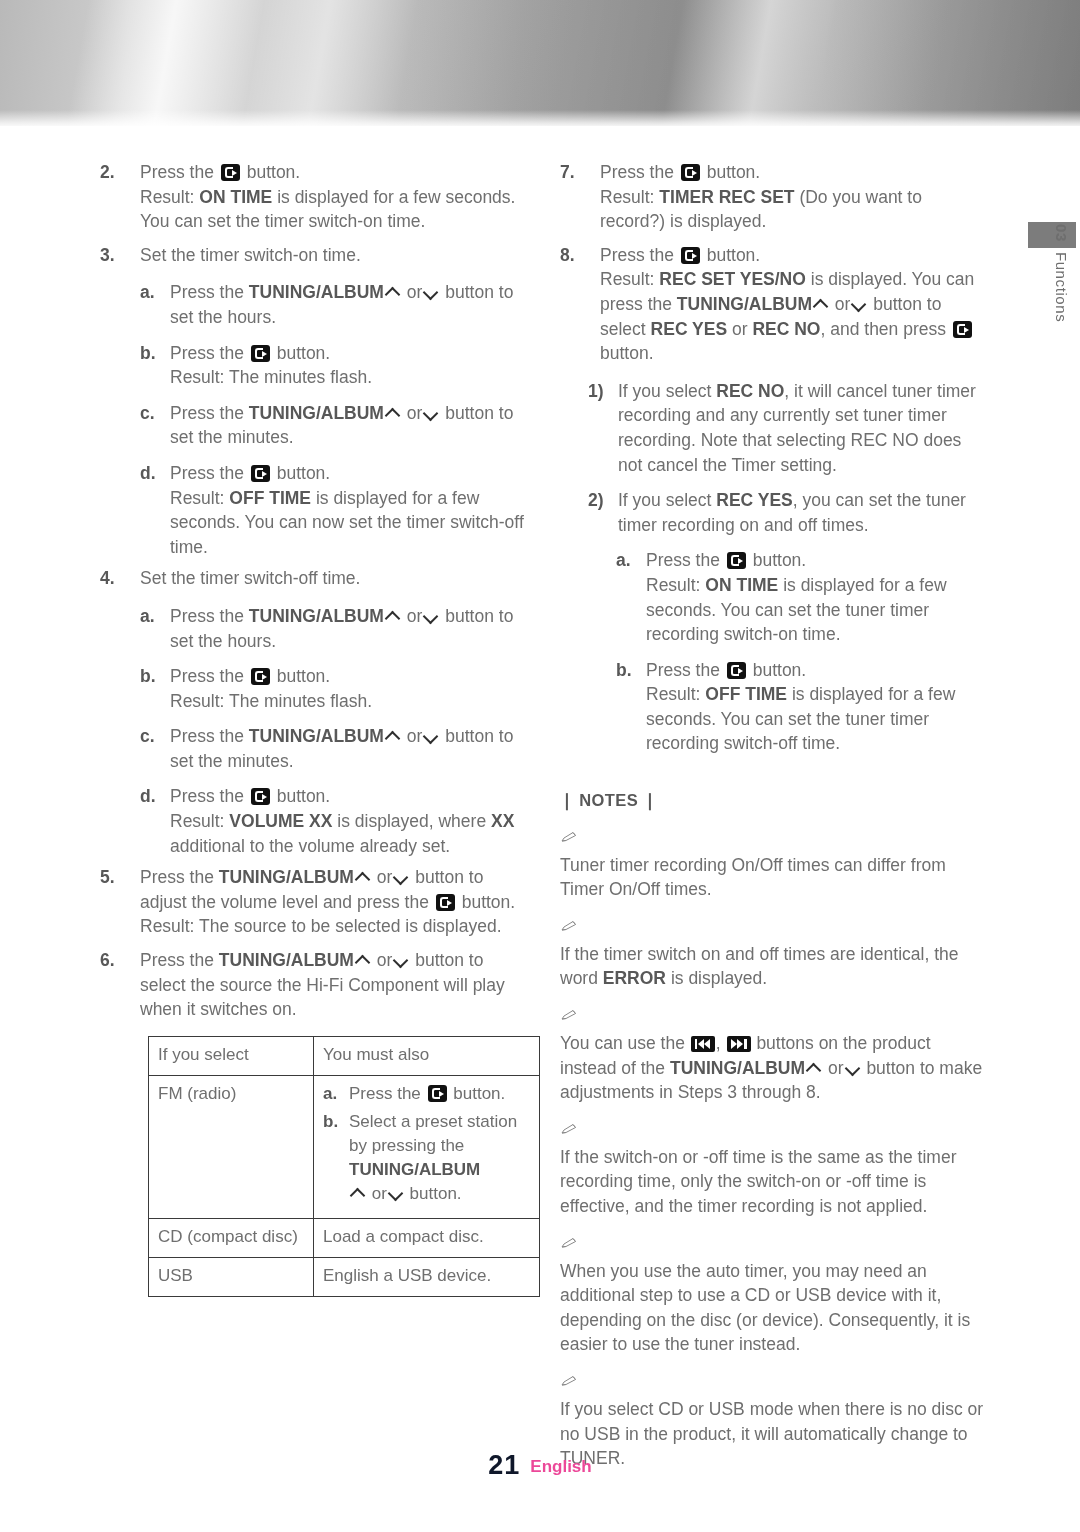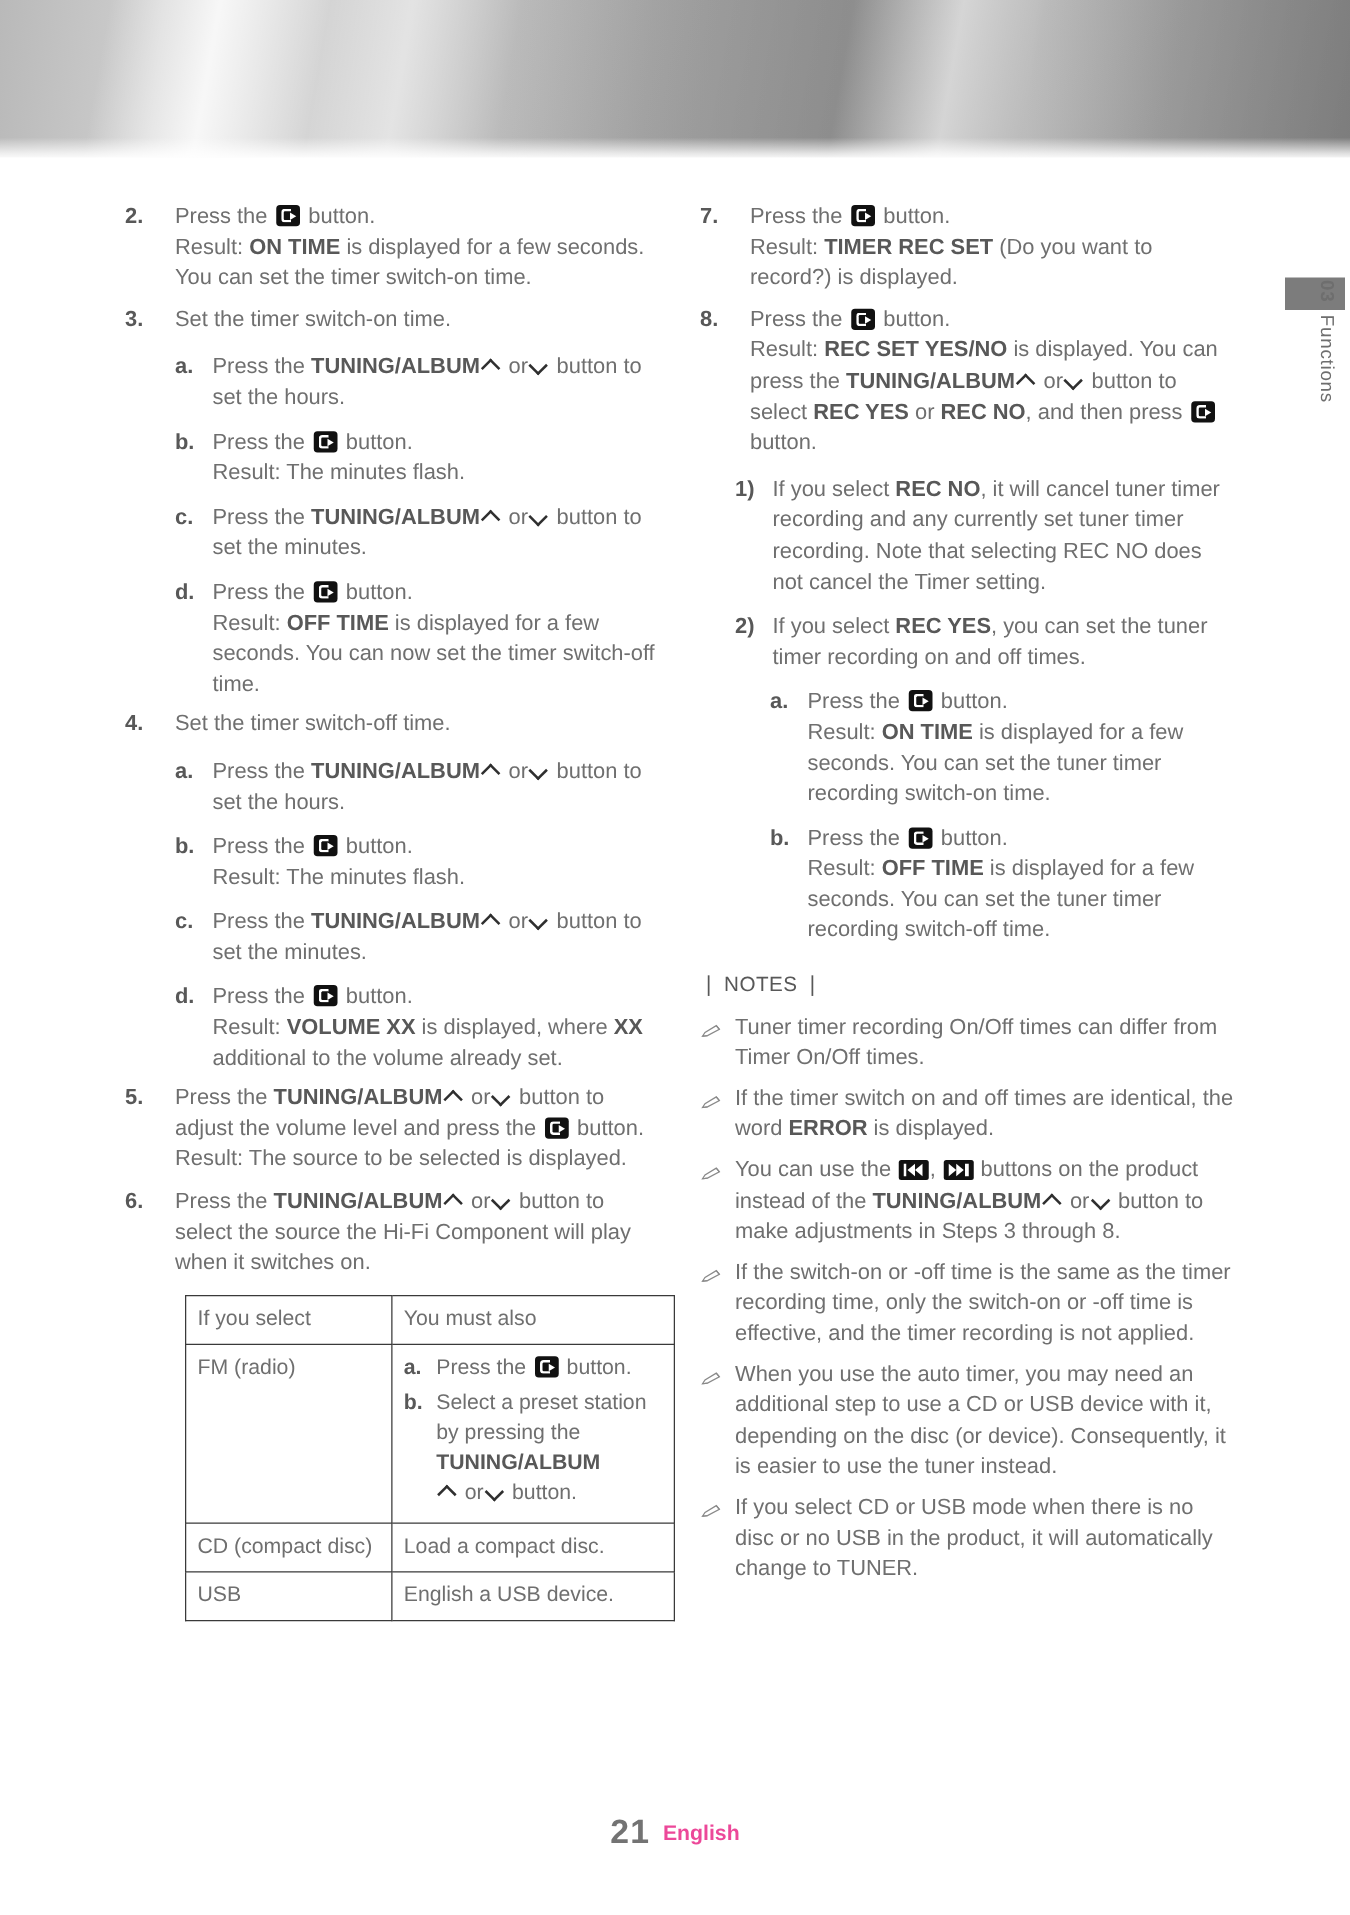--- a/index.html
+++ b/index.html
@@ -156,36 +156,36 @@
     vertical-align:top;
     color:#6f6f6f;
   }
   table.src td.c1{width:146px;}
   .tsub{display:flex;margin-bottom:4px;}
   .tsub .m{flex:0 0 26px;font-weight:bold;color:#585858;}
   .tsub .t{flex:1;}
 
   
   .notes-title{
-    font-size:16.5px;letter-spacing:.4px;font-weight:normal;color:#585858;
-    margin-top:20px;margin-bottom:8px;
-  }
-  .note{display:flex;margin-bottom:8px;}
+    font-size:16.5px;letter-spacing:.4px;font-weight:bold;color:#585858;
+    margin-top:32px;margin-bottom:8px;
+  }
+  .note{display:flex;margin-bottom:8px;flex-direction:column;}
   .note .bullet{
     flex:0 0 28px;padding-top:4px;
   }
   .note .txt{flex:1;}
 
   
   .footer{
     position:absolute;left:0;top:1450px;width:1080px;
     text-align:center;
   }
   .footer .pnum{
-    font-size:27px;font-weight:bold;color:#737373;letter-spacing:1px;
+    font-size:27px;font-weight:bold;color:#0f172a;letter-spacing:1px;
     vertical-align:-2px;
   }
   .footer .lang{
     font-size:17px;font-weight:bold;color:#ec4899;margin-left:10px;
   }
 </style>
 </head>
 <body>
 
 <div class="banner"></div>

